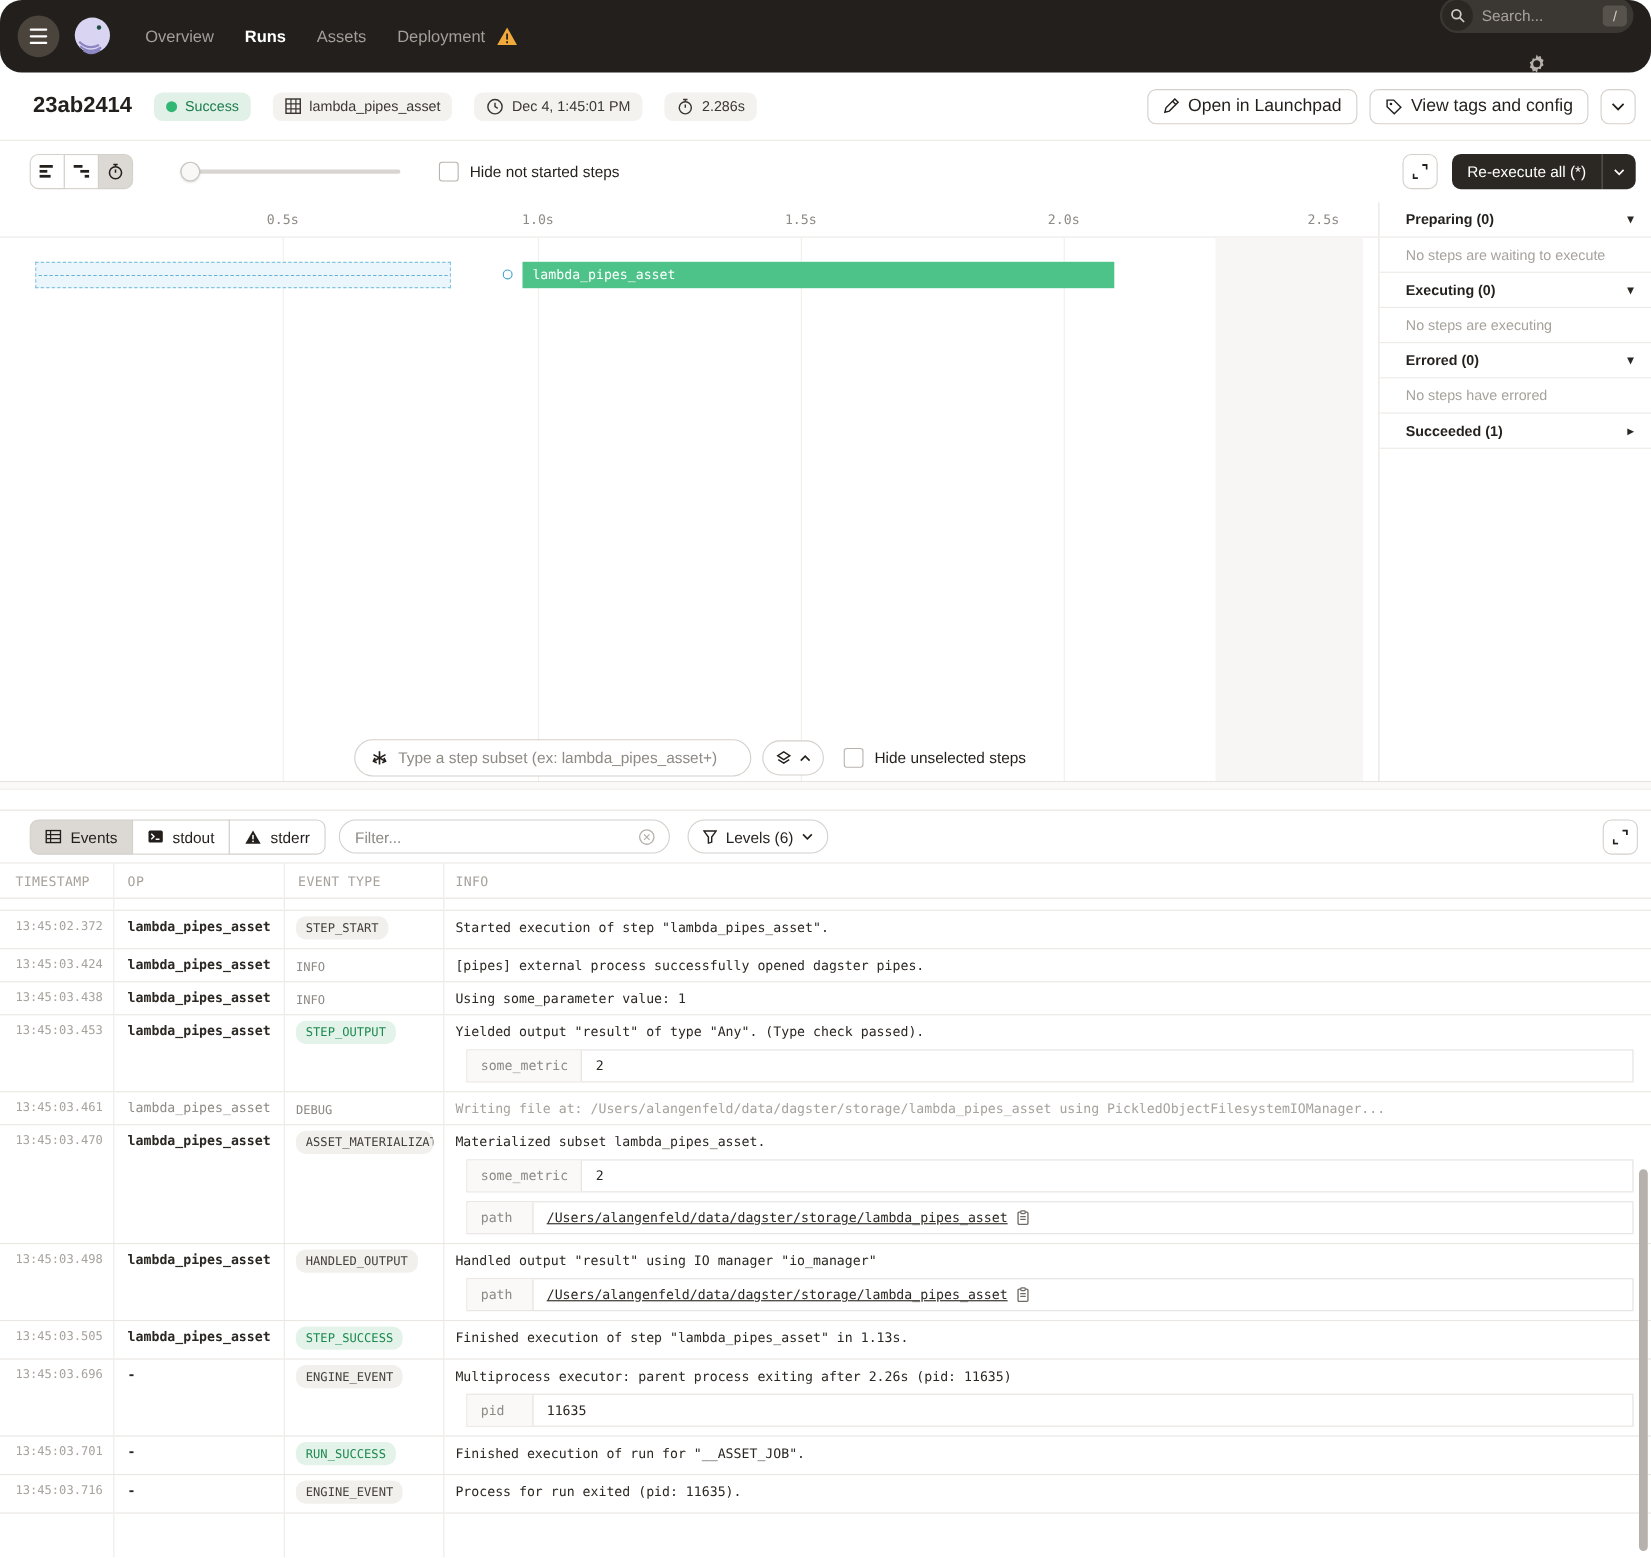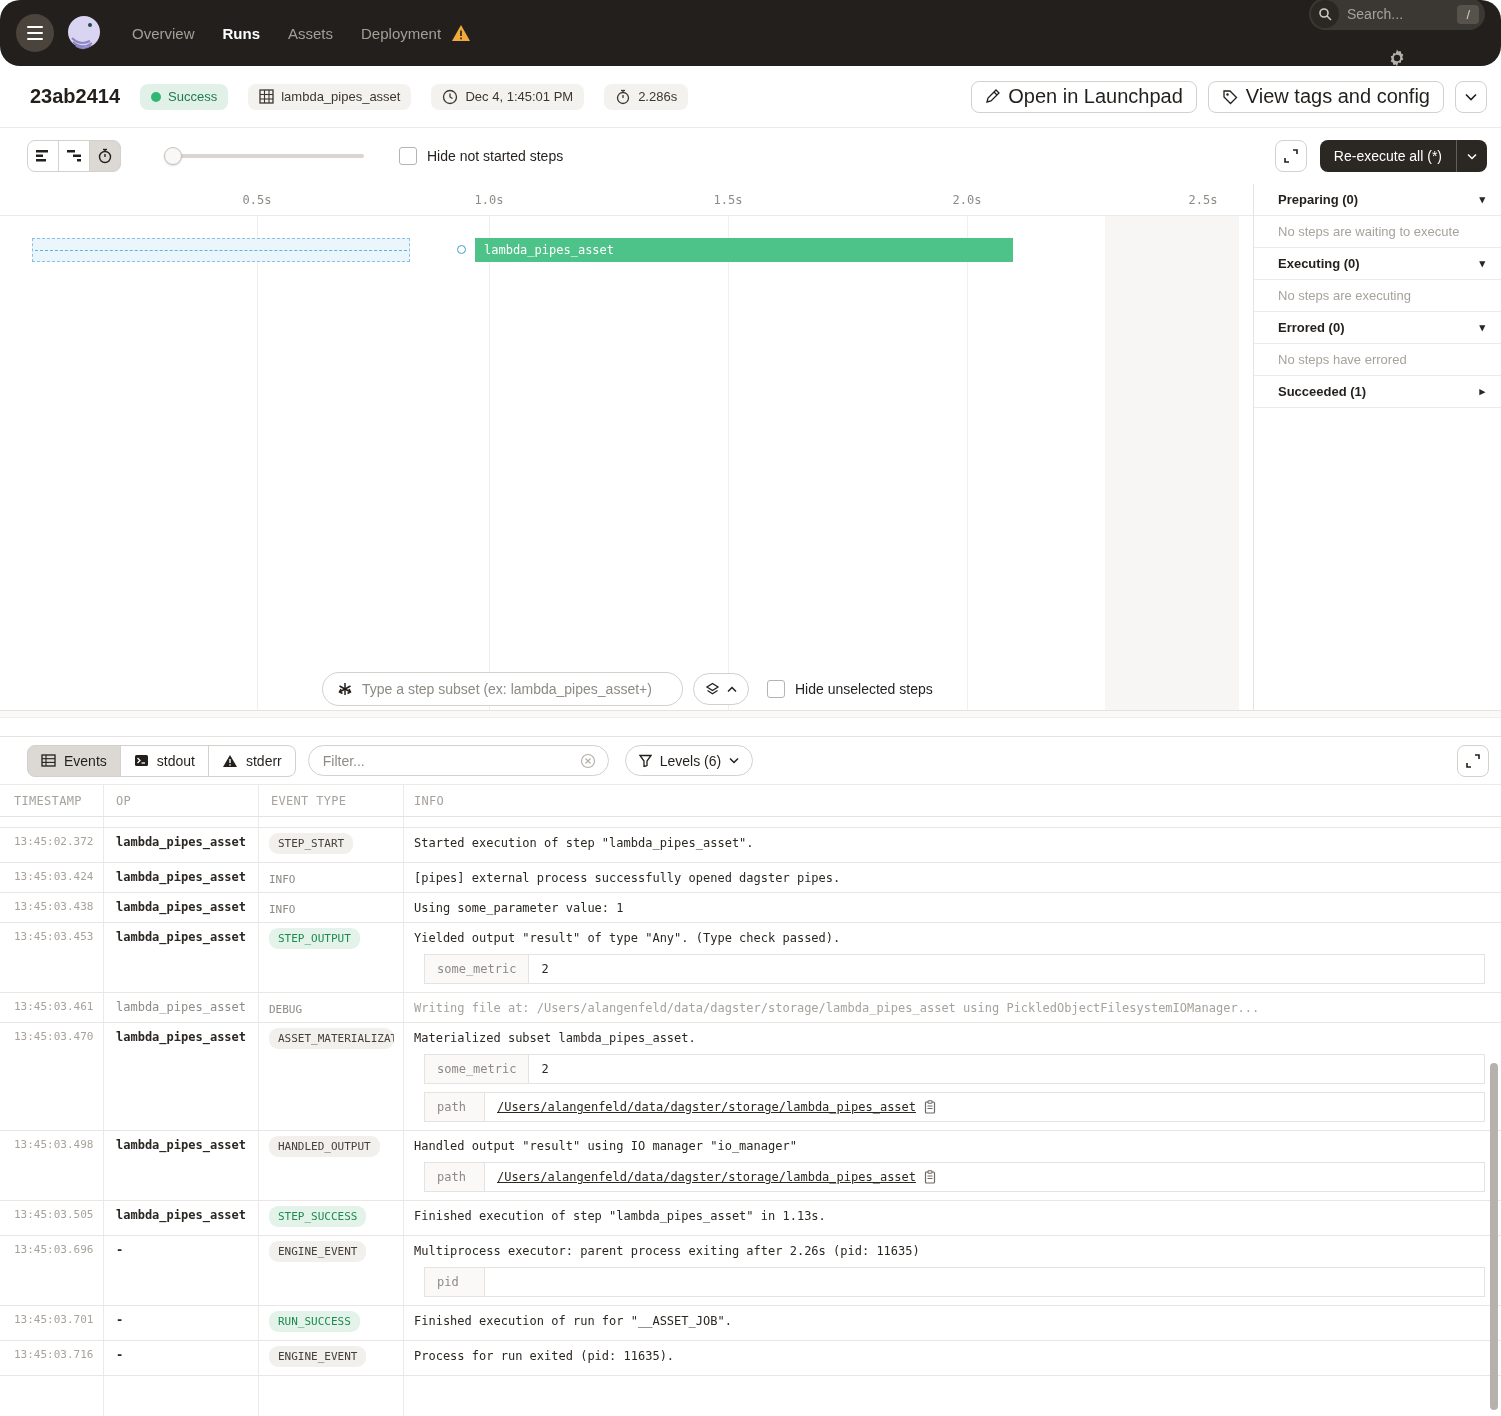--- a/index.html
+++ b/index.html
@@ -24,21 +24,21 @@
   .slash-badge { background:#57524c; color:#d2cdc7; border-radius:4px; font-size:13px; padding:2px 9px; }
   .gear { color:#b5b0aa; }
 
   
   .run-header { height:62px; display:flex; align-items:center; padding:0 12px 0 30px; border-bottom:1px solid #eceae7; }
   .run-id { font-size:20px; font-weight:700; margin-right:20px; }
   .pill { height:26px; border-radius:8px; background:#f4f2ef; display:flex; align-items:center; gap:7px; padding:0 11px; font-size:13px; color:#3b3631; margin-right:20px; white-space:nowrap; }
   .pill.success { background:#e2f1e8; color:#1c7c4b; }
   .dot { width:10px; height:10px; border-radius:50%; background:#32b674; }
   .hdr-right { margin-left:auto; display:flex; align-items:center; gap:11px; padding-right:2px; }
-  .btn { height:32px; border:1px solid #d4d0cb; border-radius:8px; background:#fff; display:flex; align-items:center; gap:8px; padding:0 13px; font-size:20px; color:#231f1c; cursor:pointer; white-space:nowrap; }
+  .btn { height:32px; border:1px solid #d4d0cb; border-radius:8px; background:#fff; display:flex; align-items:center; gap:8px; padding:0 13px; font-size:16px; color:#231f1c; cursor:pointer; white-space:nowrap; }
   .btn.icon-only { width:32px; padding:0; justify-content:center; }
 
   
   .gantt-toolbar { height:56px; display:flex; align-items:center; padding:0 12px 0 27px; }
   .seg { display:flex; }
   .seg .seg-btn { width:32px; height:32px; border:1px solid #d4d0cb; background:#fff; display:flex; align-items:center; justify-content:center; margin-left:-1px; cursor:pointer; }
   .seg .seg-btn:first-child { border-radius:8px 0 0 8px; margin-left:0; }
   .seg .seg-btn:last-child { border-radius:0 8px 8px 0; }
   .seg .seg-btn.selected { background:#dcd8d4; }
   .slider { width:200px; margin-left:43px; position:relative; height:18px; }
@@ -511,20 +511,21 @@
         </div>
       </div>
       <div class="log-grid log-row">
         <div class="cell cts">13:45:03.696</div>
         <div class="cell cop">-</div>
         <div class="cell ctype"><span class="typepill gray">ENGINE_EVENT</span></div>
         <div class="cell cinfo">
           <div class="msg">Multiprocess executor: parent process exiting after 2.26s (pid: 11635)</div>
           <div class="meta">
             <div class="mkey">pid</div>
+            <div class="mval">11635</div>
           </div>
         </div>
       </div>
       <div class="log-grid log-row">
         <div class="cell cts">13:45:03.701</div>
         <div class="cell cop">-</div>
         <div class="cell ctype"><span class="typepill green">RUN_SUCCESS</span></div>
         <div class="cell cinfo">
           <div class="msg">Finished execution of run for "__ASSET_JOB".</div>
         </div>

